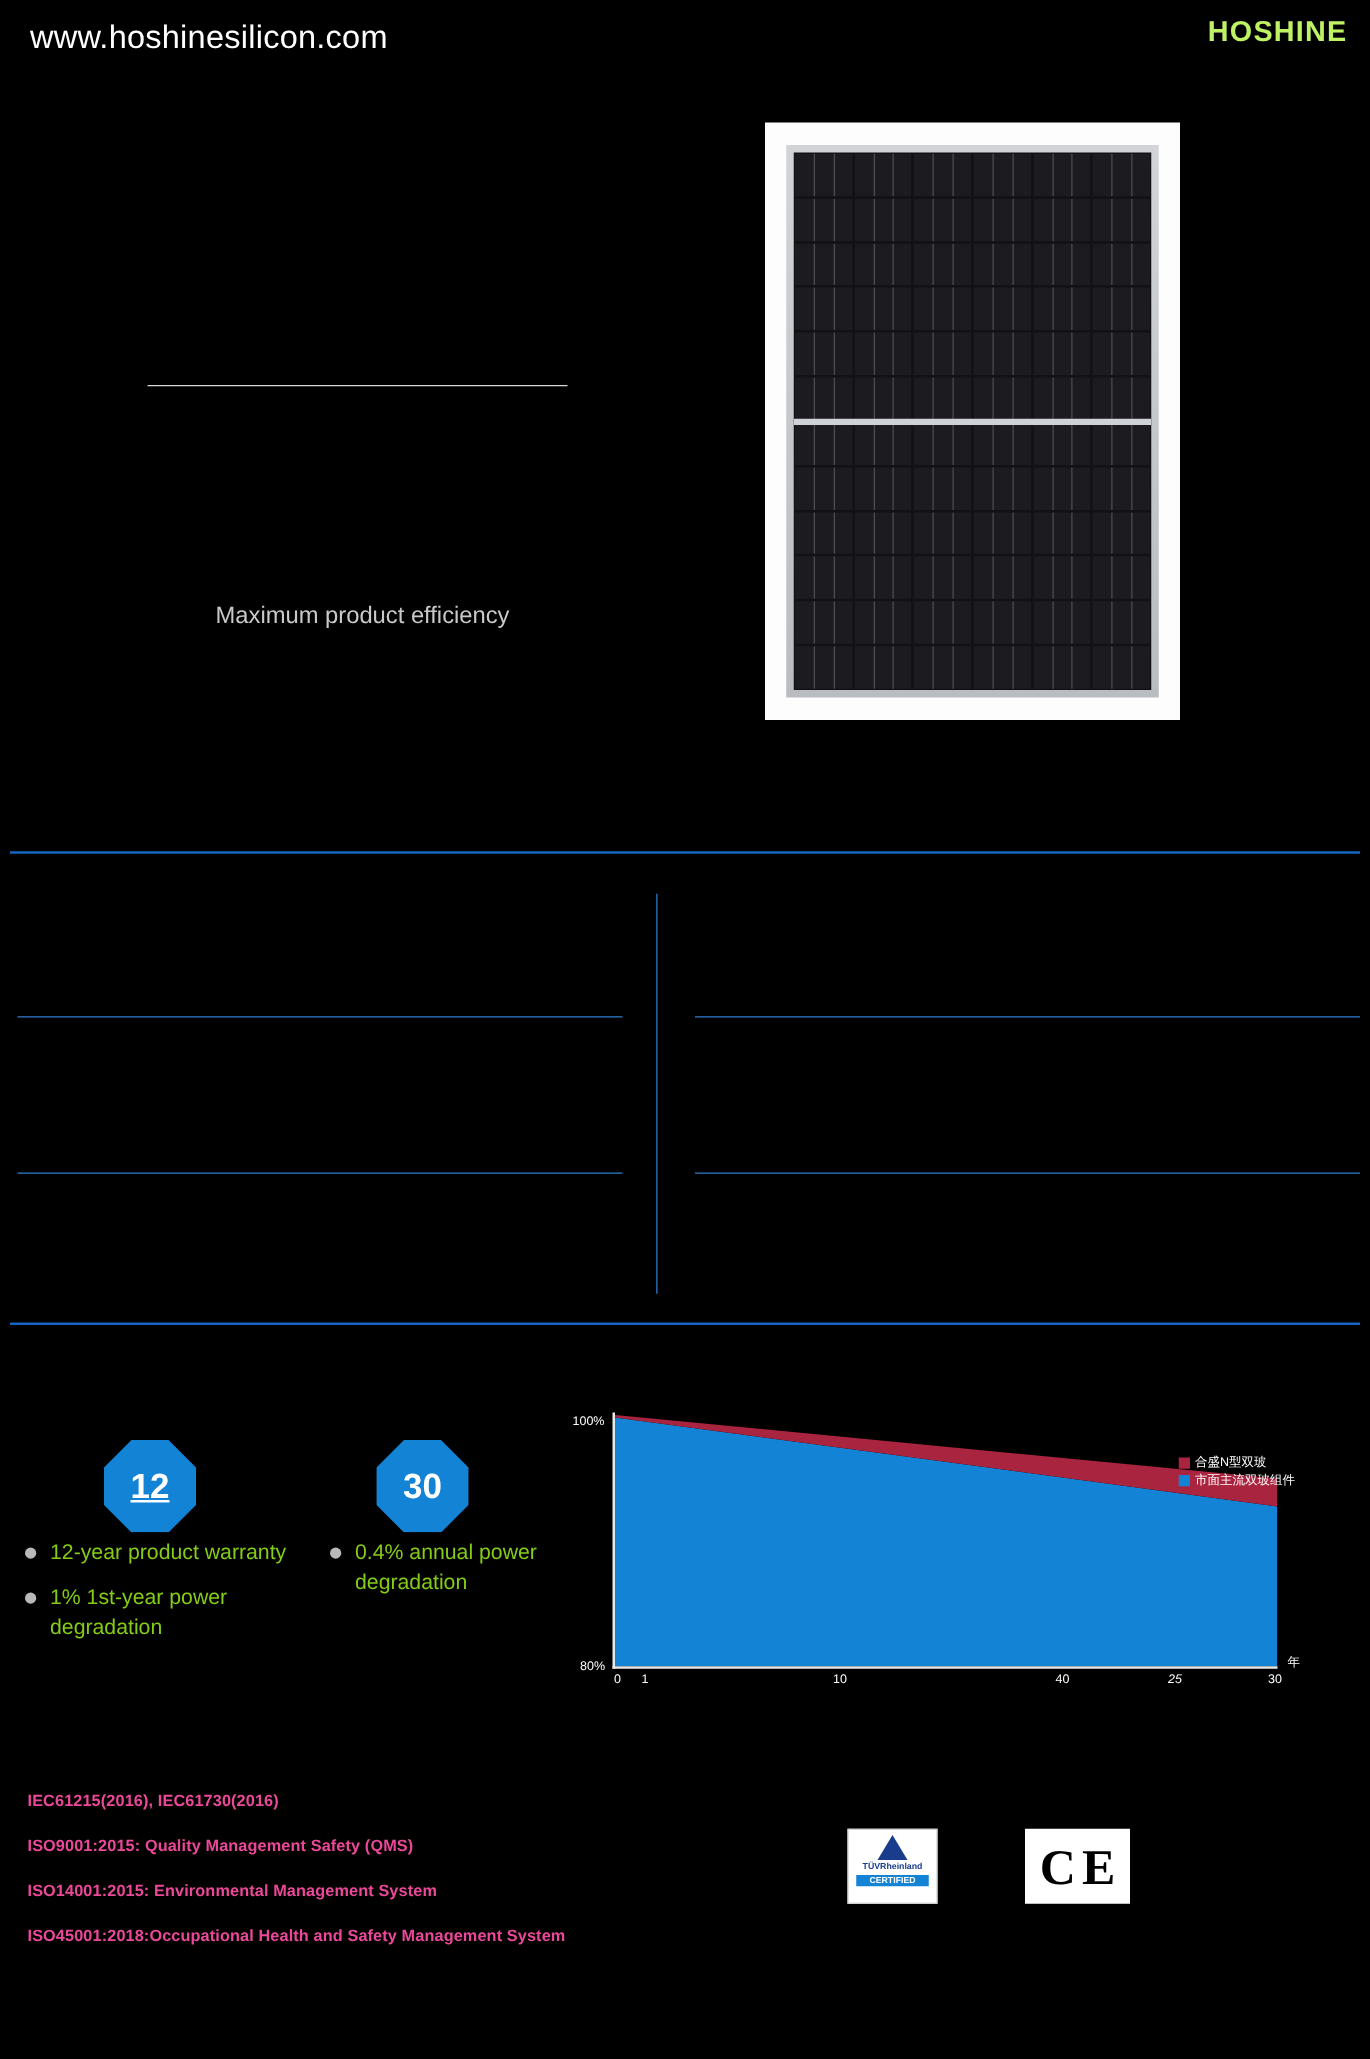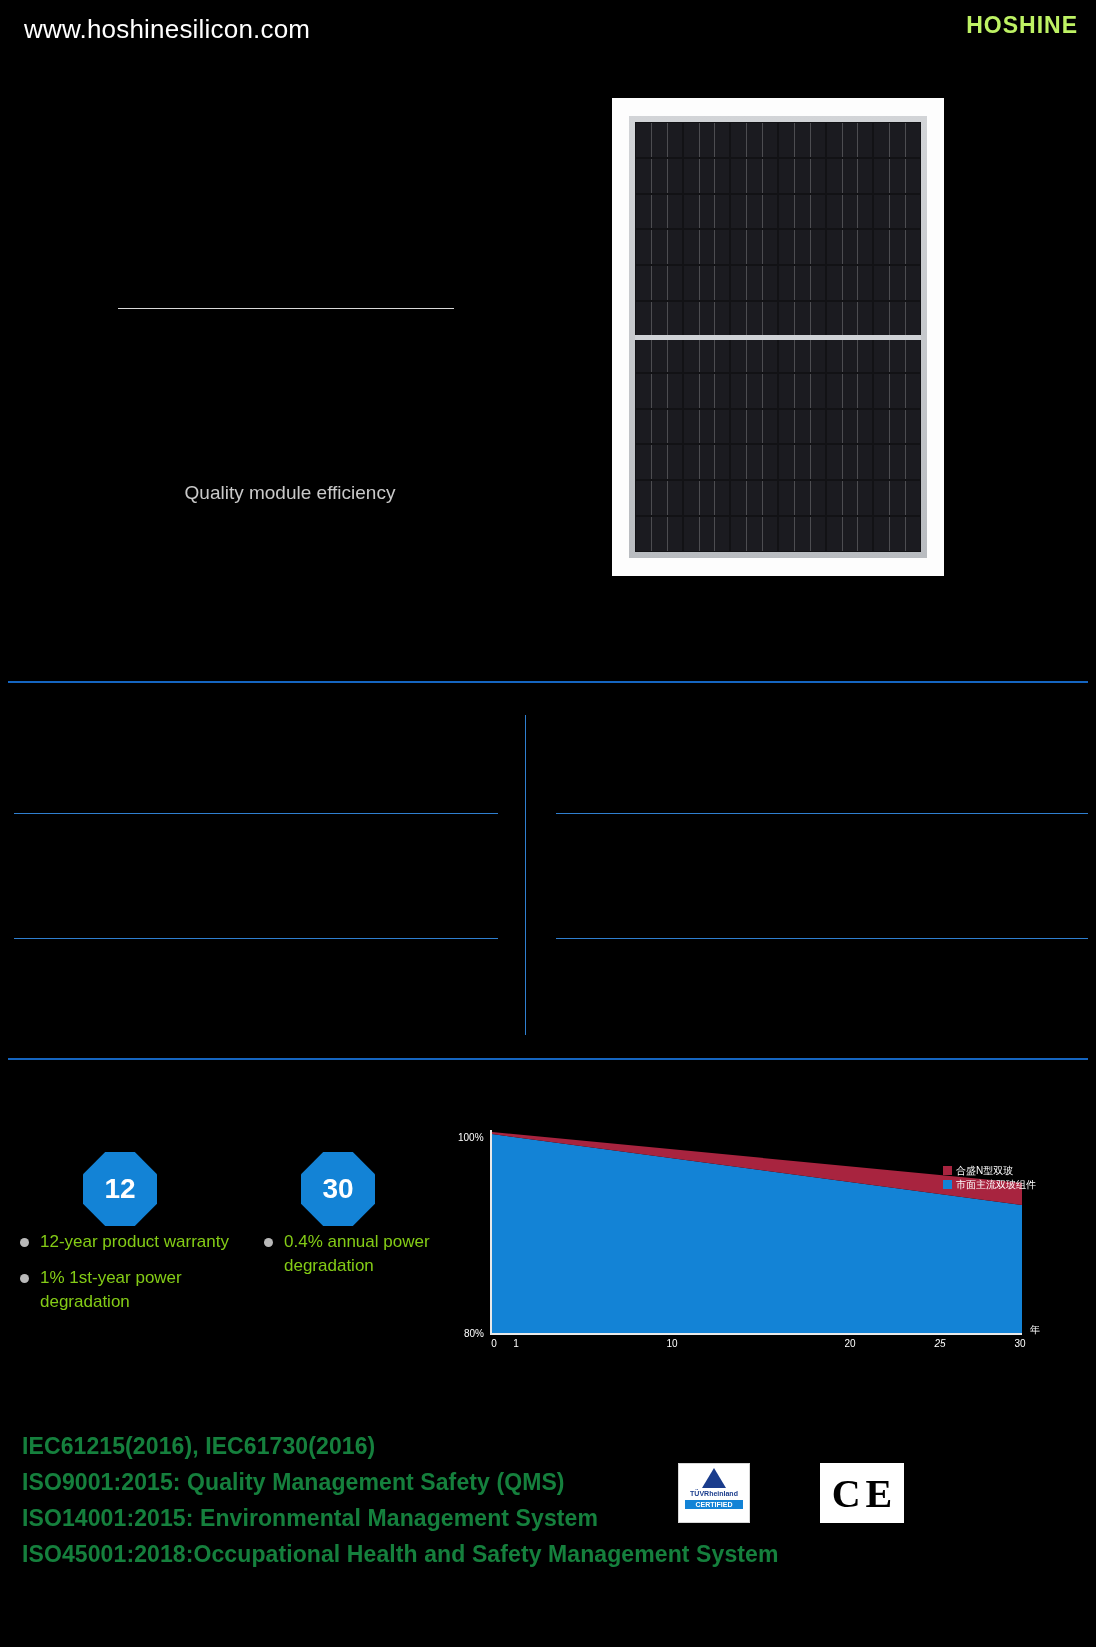--- a/index.html
+++ b/index.html
@@ -332,23 +332,23 @@
   .certs {
     position: absolute;
     left: 0;
     top: 1415px;
     width: 1096px;
     height: 232px;
   }
   .cert-line {
     position: absolute;
     left: 22px;
-    font-size: 23px;
-    font-weight: bold;
-    color: #15803d;
+    font-size: 13px;
+    font-weight: bold;
+    color: #ec4899;
     letter-spacing: 0.1px;
   }
   .tuv-mark {
     position: absolute;
     left: 678px;
     top: 48px;
     width: 72px;
     height: 60px;
     background: #ffffff;
     border: 1px solid #d6d6d6;
@@ -405,21 +405,21 @@
   <div class="site-url">www.hoshinesilicon.com</div>
   <div class="brand-logo">HOSHINE</div>
 </div>
 
 <div class="hero">
   <div class="hero-left">
     <div class="hero-title" style="opacity:0">N-Type TOPCon Bifacial Double Glass Module</div>
     <div class="hero-rule"></div>
     <div class="hero-power" style="opacity:0">580W ~ 605W</div>
     <div class="hero-eff" style="opacity:0">23.4%</div>
-    <div class="hero-eff-label">Quality module efficiency</div>
+    <div class="hero-eff-label">Maximum product efficiency</div>
   </div>
 
   <div class="panel-shot">
     <div class="panel-frame">
       <div class="panel-glass">
         <div class="cell-grid">
           <div class="cell"></div>
             <div class="cell"></div>
             <div class="cell"></div>
             <div class="cell"></div>
@@ -523,21 +523,21 @@
   <div class="feat" style="left:558px; top:160px; width:520px;">
     <div class="feat-title" style="opacity:0">Low Degradation</div>
     <div class="feat-text" style="opacity:0">1% first-year degradation and 0.4% annual degradation guarantee long-term stable output.</div>
   </div>
 </div>
 
 <div class="div-line" style="top:1058px;"></div>
 
 <div class="warranty">
 
-  <div class="badge" style="left:83px; top:52px;">
+  <div class="badge" style="left:83px; top:52px;text-decoration:underline;">
     <span>12</span>
   </div>
   <div class="badge" style="left:301px; top:52px;">
     <span>30</span>
   </div>
 
   <div class="bullet-list" style="left:14px; top:130px;">
     <div class="bullet">12-year product warranty</div>
     <div class="bullet">1% 1st-year power degradation</div>
   </div>
@@ -549,21 +549,21 @@
     <div class="chart-plot">
       <div class="area-market"></div>
       <div class="area-hoshine"></div>
 
       <div class="y-top">100%</div>
       <div class="y-bot">80%</div>
 
       <div class="x-tick" style="left:2px;">0</div>
       <div class="x-tick" style="left:24px;">1</div>
       <div class="x-tick" style="left:180px;">10</div>
-      <div class="x-tick" style="left:358px;">20</div>
+      <div class="x-tick" style="left:358px;">40</div>
       <div class="x-tick" style="left:448px;font-style:italic;">25</div>
       <div class="x-tick" style="left:528px;">30</div>
       <div class="x-unit">年</div>
     </div>
 
     <div class="legend">
       <div class="legend-row">
         <span class="legend-swatch" style="background:#a8243f"></span>
         <span>合盛N型双玻</span>
       </div>

